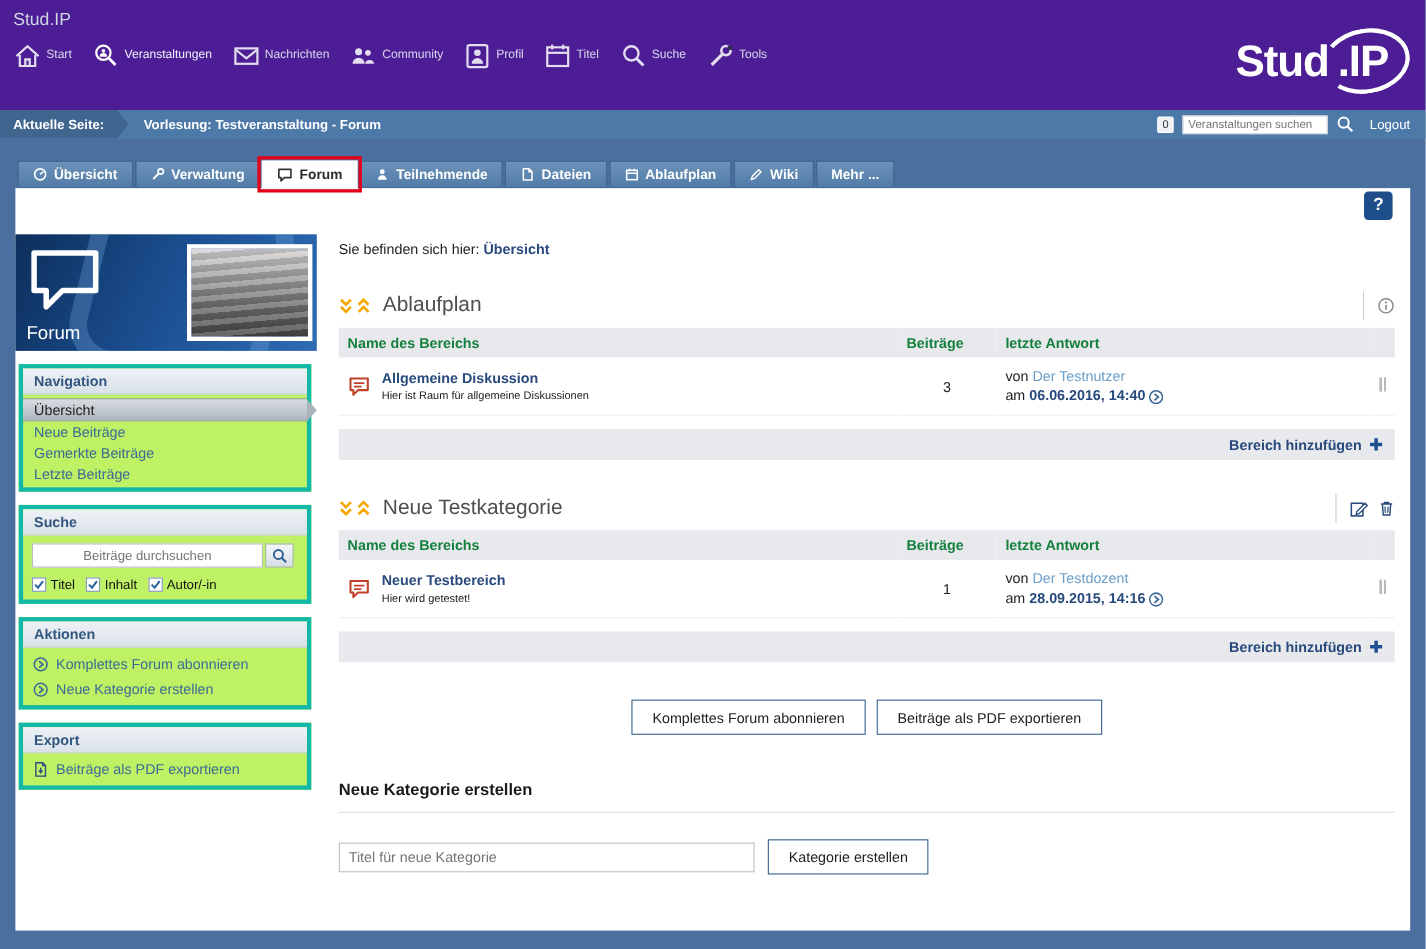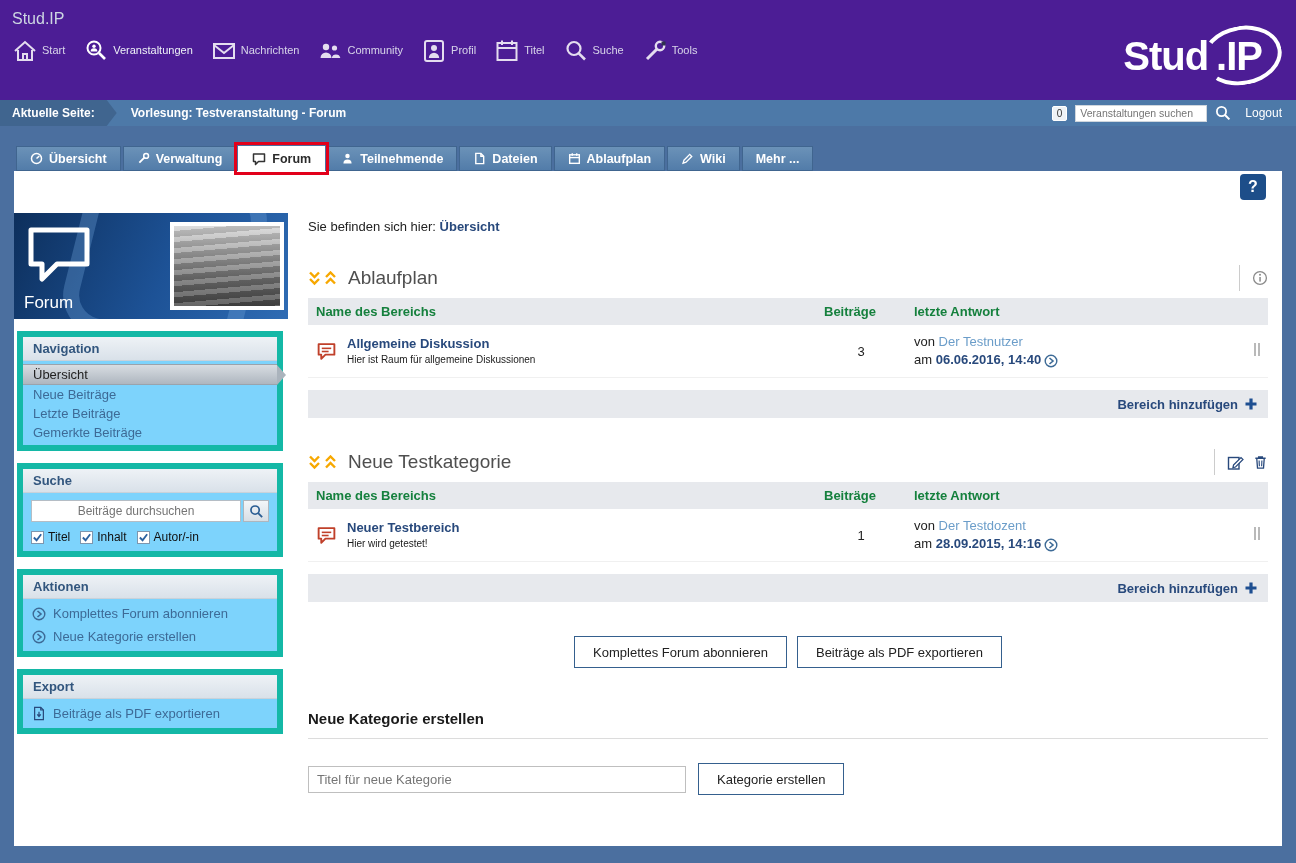--- a/index.html
+++ b/index.html
@@ -44,21 +44,21 @@
   
   .sidebar { width:274px; flex:0 0 274px; margin-top:42px; }
   .banner { width:274px; height:106px; background:linear-gradient(115deg,#0d2f5c,#1d5296 55%,#2f6cb4); position:relative; overflow:hidden; }
   .banner::before { content:''; position:absolute; left:60px; top:-46px; width:150px; height:150px; border:16px solid rgba(110,160,215,.35); border-radius:40px; transform:rotate(14deg); }
   .banner-bubble { position:absolute; left:10px; top:10px; }
   .banner-photo { position:absolute; right:4px; top:9px; width:114px; height:88px; border:4px solid #fff;
                   background:linear-gradient(180deg,#d6d6d6 0%,#a5a5a5 30%,#6f6f6f 65%,#454545 100%); }
   .banner-photo::after { content:''; position:absolute; inset:0; background:repeating-linear-gradient(175deg, rgba(255,255,255,.18) 0 5px, rgba(0,0,0,.12) 5px 11px); }
   .banner-title { position:absolute; left:10px; bottom:6px; color:#fff; font-size:17px; }
 
-  .sbox { width:266px; margin:12px 2px 0 3px; border:6px solid #14b8a6; background:#7dd3fc; }
+  .sbox { width:266px; margin:12px 2px 0 3px; border:4px solid #14b8a6; background:#bef264; }
   .sbox-head { background:linear-gradient(#eef2f6,#d9e1e9); color:#32567e; font-weight:bold; font-size:13px; padding:4px 10px; border-bottom:1px solid #c9d2da; }
   .sbox ul { list-style:none; padding:3px 0; }
   .sbox li { font-size:13px; color:#3d6a96; padding:2px 10px; cursor:pointer; position:relative; }
   .sbox li.active { background:linear-gradient(#d8dde2,#aeb6bf); color:#222; border-top:1px solid #9aa3ac; border-bottom:1px solid #9aa3ac; }
   .sbox li.active::after { content:''; position:absolute; right:-9px; top:50%; transform:translateY(-50%);
                            border-top:10px solid transparent; border-bottom:10px solid transparent; border-left:9px solid #aab3bc; }
   .sbox-body { padding:7px 8px; }
   .search-row { display:flex; align-items:center; }
   .side-search { width:210px; height:22px; border:1px solid #b5bdc5; font-size:12px; padding:2px 5px; color:#666; font-family:inherit;text-align:center; }
   .side-search-btn { width:26px; height:22px; margin-left:2px; border:1px solid #aeb6be; background:linear-gradient(#f3f6f9,#d7dee5);
@@ -298,22 +298,22 @@
       </span>
       <div class="banner-photo"></div>
       <div class="banner-title">Forum</div>
     </div>
 
     <section class="sbox">
       <div class="sbox-head">Navigation</div>
       <ul>
         <li class="active">Übersicht</li>
         <li>Neue Beiträge</li>
+        <li>Gemerkte Beiträge</li>
         <li>Letzte Beiträge</li>
-        <li>Gemerkte Beiträge</li>
       </ul>
     </section>
 
     <section class="sbox">
       <div class="sbox-head">Suche</div>
       <div class="sbox-body">
         <div class="search-row">
           <input class="side-search" placeholder="Beiträge durchsuchen" style="">
           <span class="side-search-btn">
             <svg width="15" height="15" viewBox="0 0 16 16">

